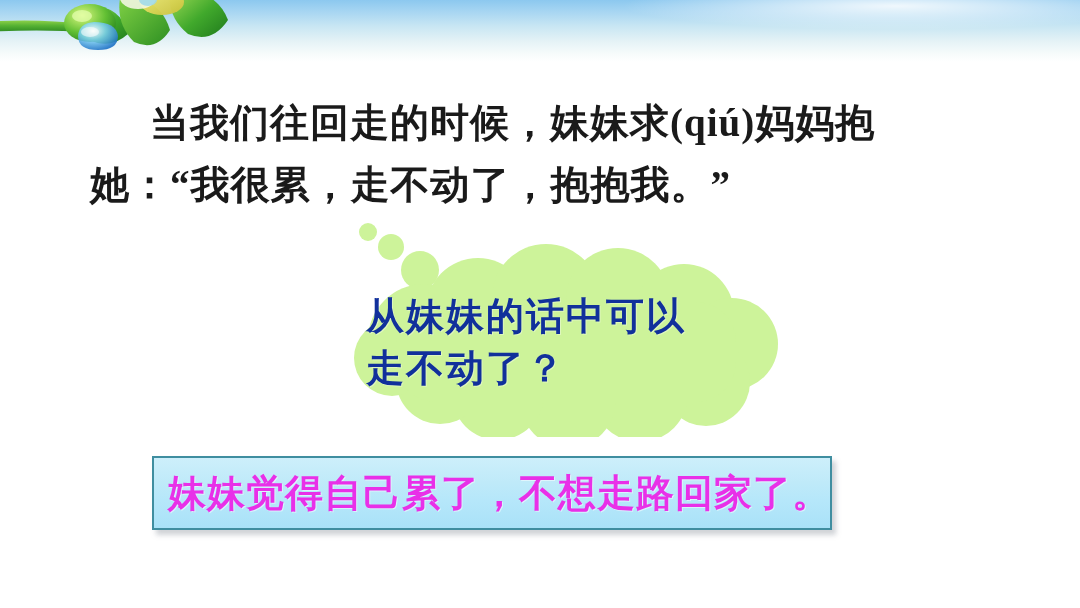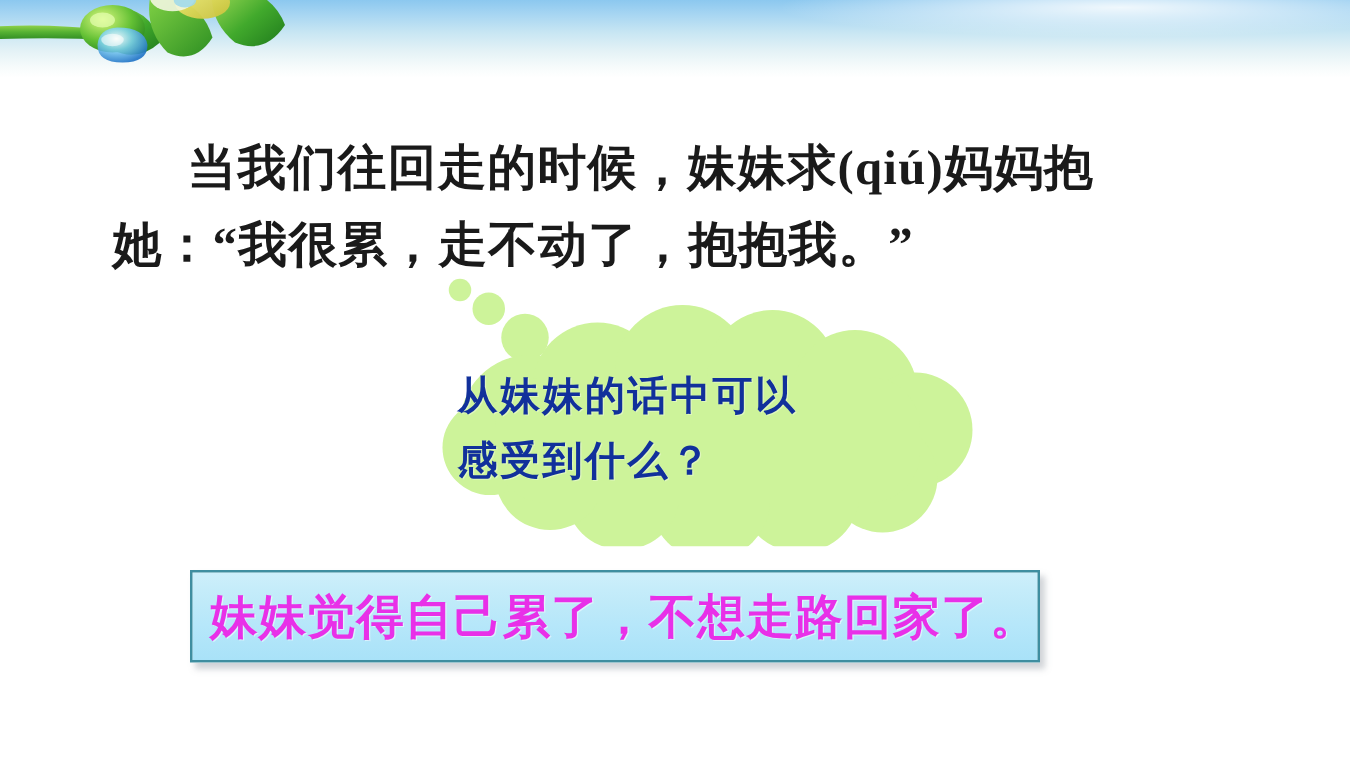--- a/index.html
+++ b/index.html
@@ -38,21 +38,21 @@
   }
   #leaf-decor {
     position: absolute;
     left: -6px; top: -4px;
     width: 250px; height: 62px;
   }
 
   
   #paragraph {
     position: absolute;
-    left: 0; top: 104px;
+    left: 0; top: 92px;
     width: 860px;
   }
   .para-line {
     font-size: 39px;
     line-height: 62px;
     letter-spacing: 1px;
     color: #1a1a1a;
     white-space: nowrap;
     font-family: "Liberation Serif", "DejaVu Serif", serif;
     font-weight: 600;
@@ -64,21 +64,21 @@
   #thought-cloud {
     position: absolute;
     left: 296px; top: 222px;
     width: 520px; height: 215px;
   }
   .cloud-text {
     position: absolute;
     left: 70px; top: 68px;
     width: 430px;
     color: #11309b;
-    font-size: 32px;
+    font-size: 38px;
     font-weight: bold;
     line-height: 52px;
     letter-spacing: 2px;
     font-family: "Liberation Sans", "DejaVu Sans", sans-serif;
     text-shadow: 1px 1px 0 rgba(255,255,255,.35);
   }
 
   
   #answer-box {
     position: absolute;
@@ -189,19 +189,19 @@
       <circle cx="344" cy="172" r="48"></circle>
       <circle cx="272" cy="178" r="48"></circle>
       <circle cx="202" cy="172" r="46"></circle>
       <circle cx="144" cy="158" r="44"></circle>
       <circle cx="96" cy="136" r="38"></circle>
       <rect x="100" y="80" width="340" height="100" rx="40"></rect>
     </g>
   </svg>
   <div class="cloud-text">
     <div>从妹妹的话中可以</div>
-    <div>感受到什么？</div>
+    <div>走不动了？</div>
   </div>
 </div>
 
 <div id="answer-box">
   <div id="answer-text">妹妹觉得自己累了，不想走路回家了。</div>
 </div>
 
 </body></html>

